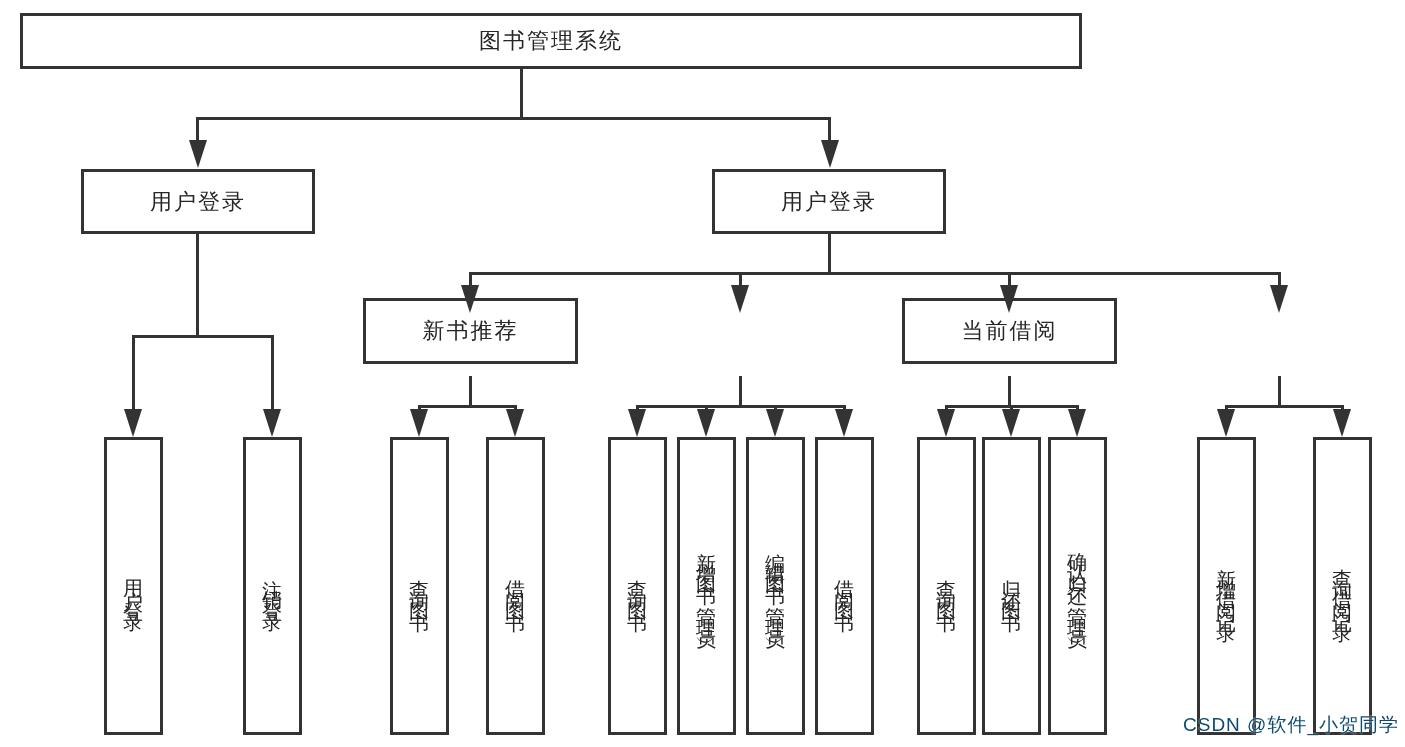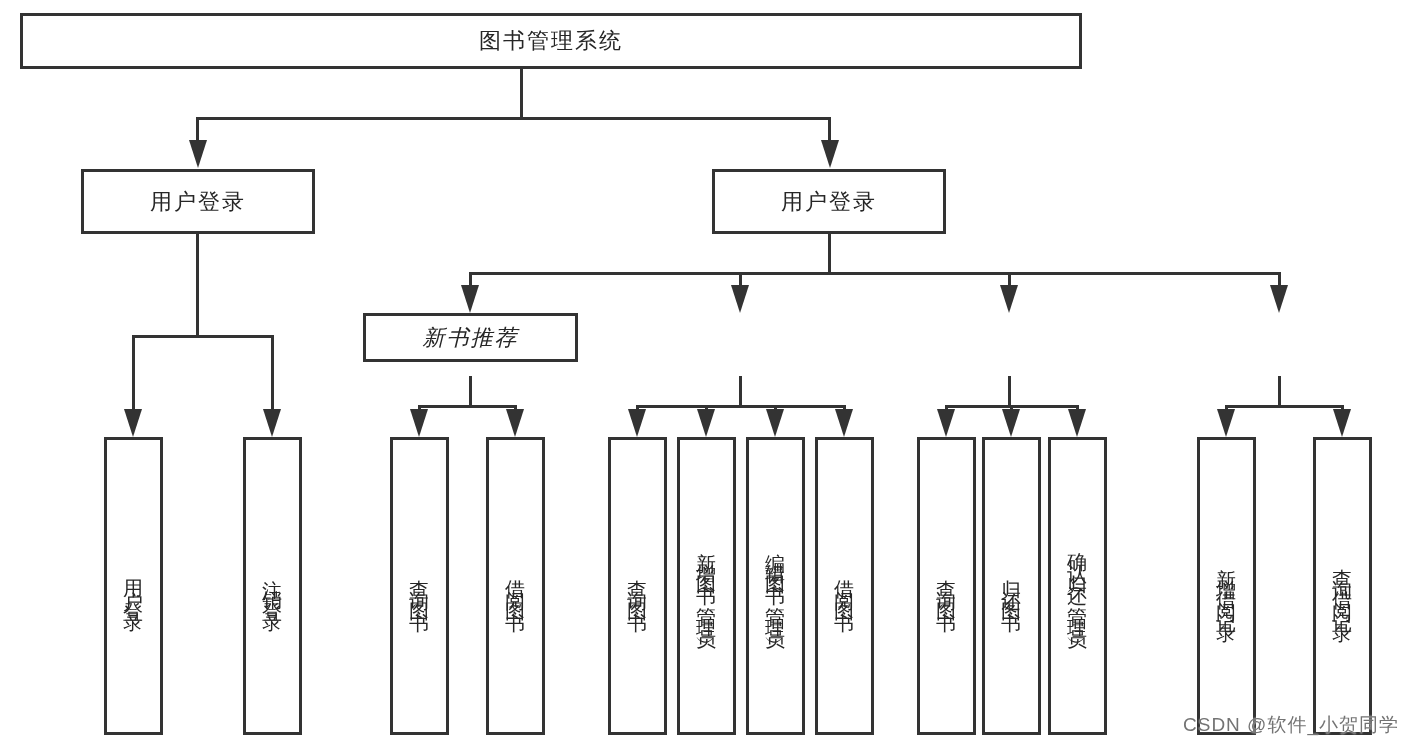--- a/index.html
+++ b/index.html
@@ -7,49 +7,50 @@
     position:relative;width:1405px;height:747px;background:#ffffff;overflow:hidden;
     font-family:"Liberation Sans","DejaVu Sans",sans-serif;color:#222;
   }
   .box{
     position:absolute;box-sizing:border-box;border:3px solid #333333;background:#ffffff;
     display:flex;align-items:center;justify-content:center;
   }
   .hbox{font-size:22px;letter-spacing:2px;color:#262626;}
   .root{left:20px;top:13px;width:1062px;height:56px;}
   .lvl2{top:169px;width:234px;height:65px;}
-  .lvl3{top:313px;width:215px;height:49px;font-style:italic;}
+  .lvl3{top:298px;width:215px;height:66px;}
   .leaf{top:437px;width:59px;height:298px;}
   .vtext{
     writing-mode:vertical-rl;text-orientation:mixed;
     font-size:20px;line-height:1;letter-spacing:11px;color:#262626;
   }
   .vl{position:absolute;width:3px;background:#333333;}
   .hl{position:absolute;height:3px;background:#333333;}
   .ah{
     position:absolute;width:0;height:0;
     border-left:9px solid transparent;border-right:9px solid transparent;
     border-top:28px solid #333333;
   }
   .watermark{
     position:absolute;left:1183px;top:712px;z-index:5;
-    font-size:19px;letter-spacing:1px;color:#737373;text-shadow:0 0 2px #ffffff;
+    font-size:19px;letter-spacing:1px;color:#0c4a6e;text-shadow:0 0 2px #ffffff;
   }
 </style>
 </head>
 <body>
 
 <div class="stage">
 
   <div class="box hbox root">图书管理系统</div>
 
   <div class="box hbox lvl2" style="left:81px">用户登录</div>
   <div class="box hbox lvl2" style="left:712px">用户登录</div>
 
   <div class="box hbox lvl3" style="left:363px">新书推荐</div>
+  <div class="box hbox lvl3" style="left:902px">当前借阅</div>
 
   <div class="box leaf" style="left:104px">
     <span class="vtext">用户登录</span>
   </div>
   <div class="box leaf" style="left:243px">
     <span class="vtext">注销登录</span>
   </div>
   <div class="box leaf" style="left:390px">
     <span class="vtext">查询图书</span>
   </div>

